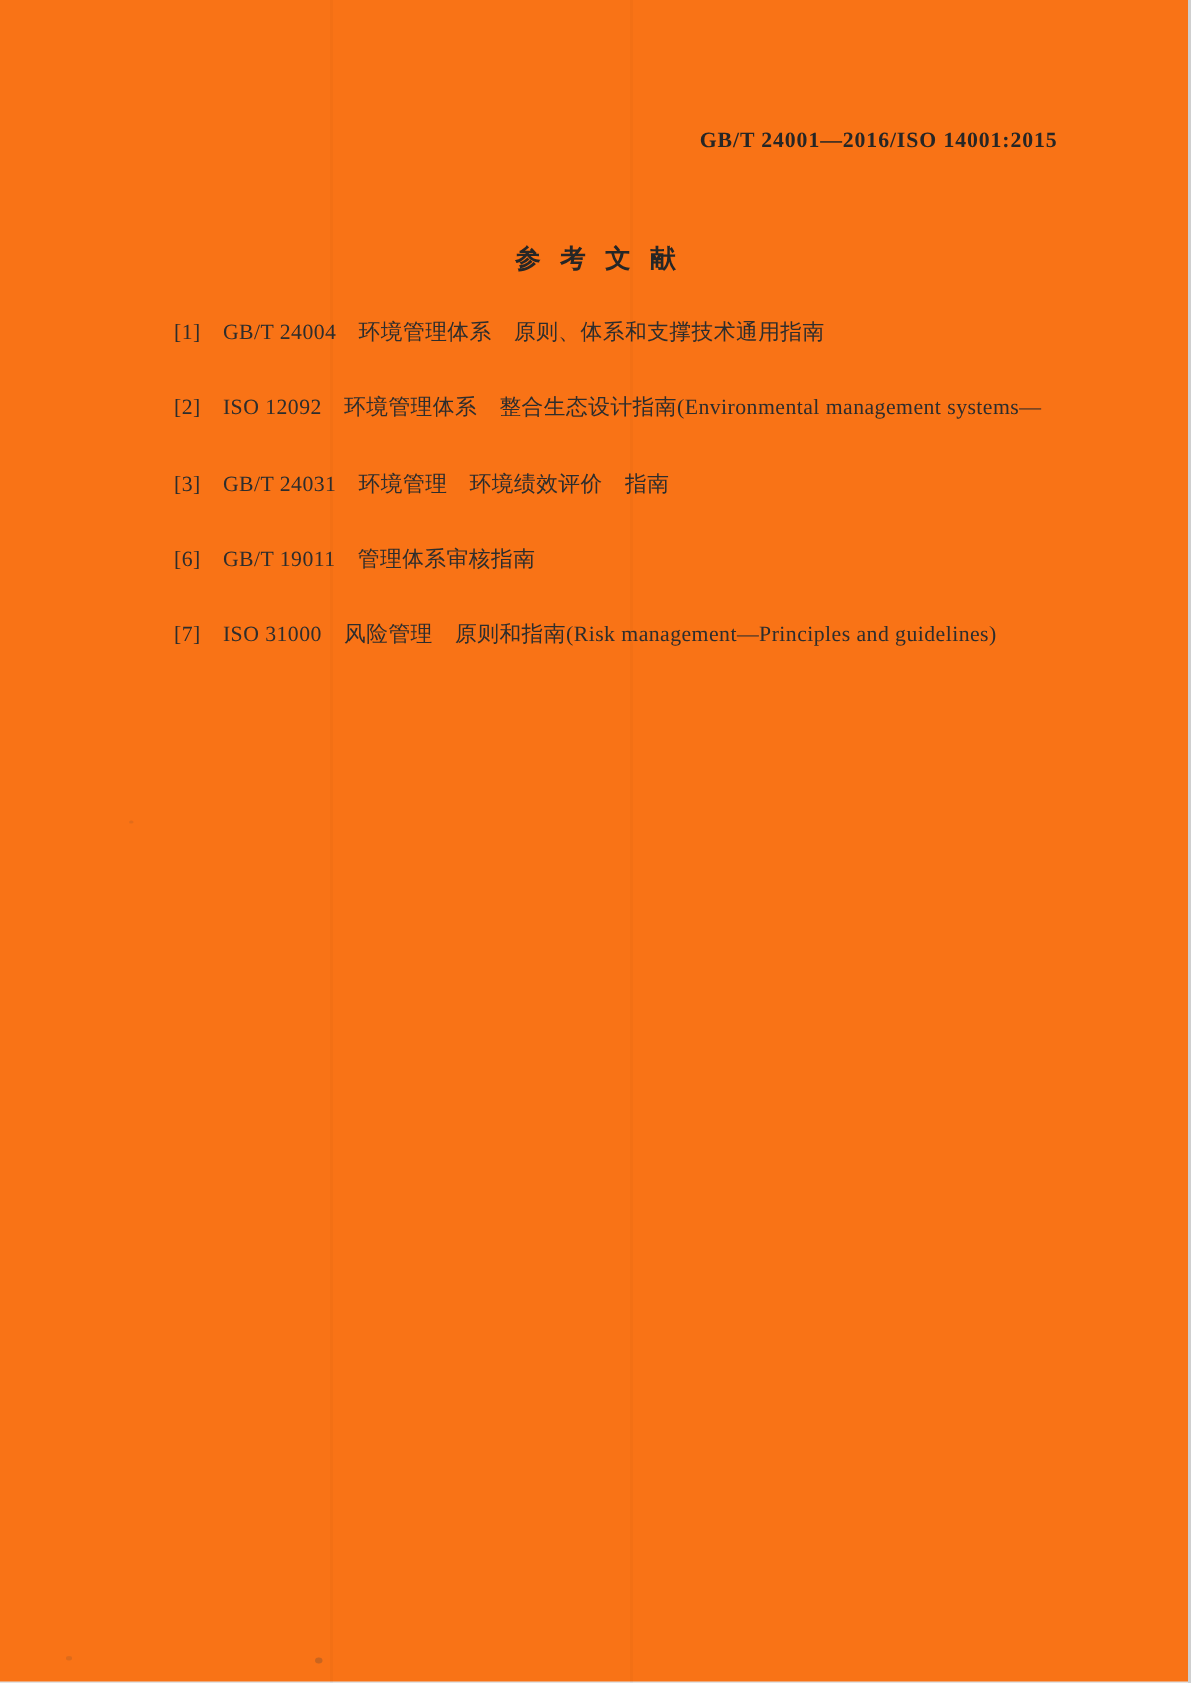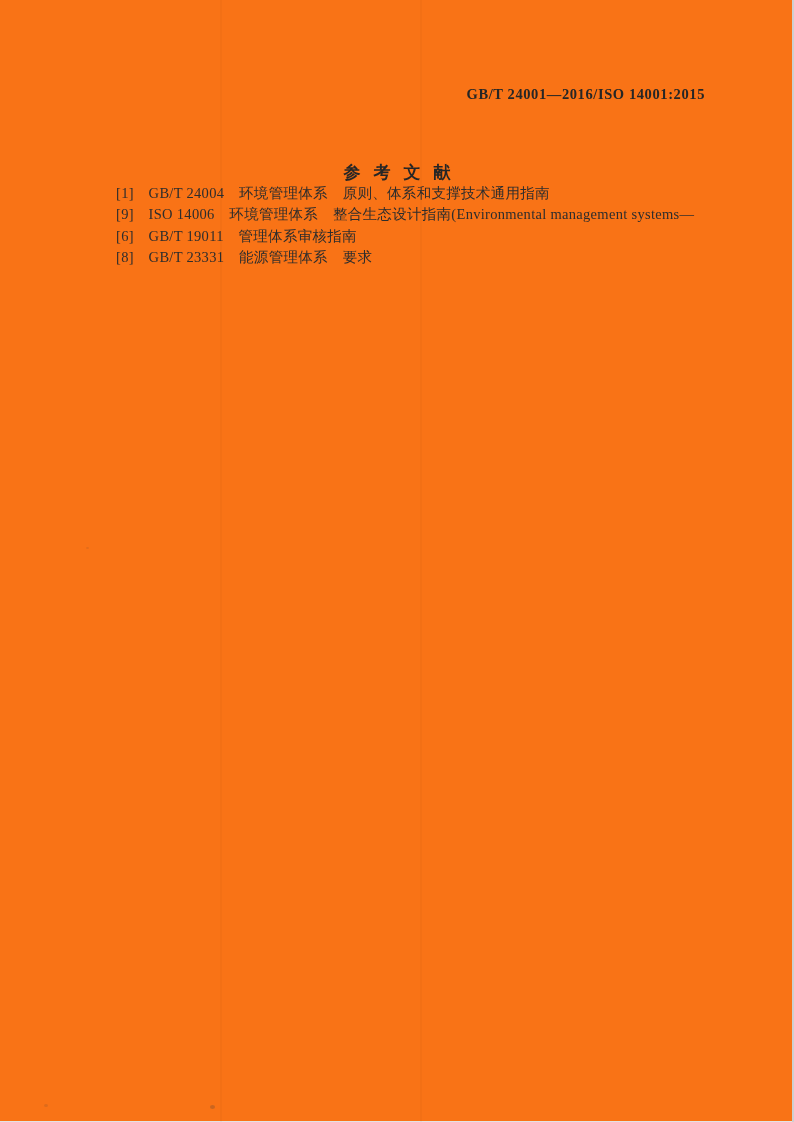--- a/index.html
+++ b/index.html
@@ -61,20 +61,21 @@
     font-size: 14.5px;
     line-height: 21.3px;
     letter-spacing: 0.3px;
     color: #2d2d2d;
   }
   .ref-line {
     white-space: nowrap;
   }
   .ref-line.item {
     padding-left: 28px;
+    margin-top: 29px;
   }
   .ref-line.continuation {
     padding-left: 0;
   }
   
   .speck {
     position: absolute;
     background: rgba(60,60,60,0.45);
     border-radius: 50%;
   }
@@ -89,22 +90,23 @@
 
   <div class="streak s1"></div>
   <div class="streak s2"></div>
 
   <div class="running-header">GB/T 24001—2016/ISO 14001:2015</div>
 
   <div class="doc-title">参考文献</div>
 
   <div class="refs">
     <div class="ref-line item">[1]　GB/T 24004　环境管理体系　原则、体系和支撑技术通用指南</div>
-    <div class="ref-line item">[9]　ISO 14006　环境管理体系　整合生态设计指南(Environmental management systems—</div>
+    <div class="ref-line item">[2]　ISO 12092　环境管理体系　整合生态设计指南(Environmental management systems—</div>
+    <div class="ref-line item">[3]　GB/T 24031　环境管理　环境绩效评价　指南</div>
     <div class="ref-line item">[6]　GB/T 19011　管理体系审核指南</div>
-    <div class="ref-line item">[8]　GB/T 23331　能源管理体系　要求</div>
+    <div class="ref-line item">[7]　ISO 31000　风险管理　原则和指南(Risk management—Principles and guidelines)</div>
   </div>
 
   <div class="speck p1"></div>
   <div class="speck p2"></div>
   <div class="speck p3"></div>
 
 </div>
 
 </body></html>

